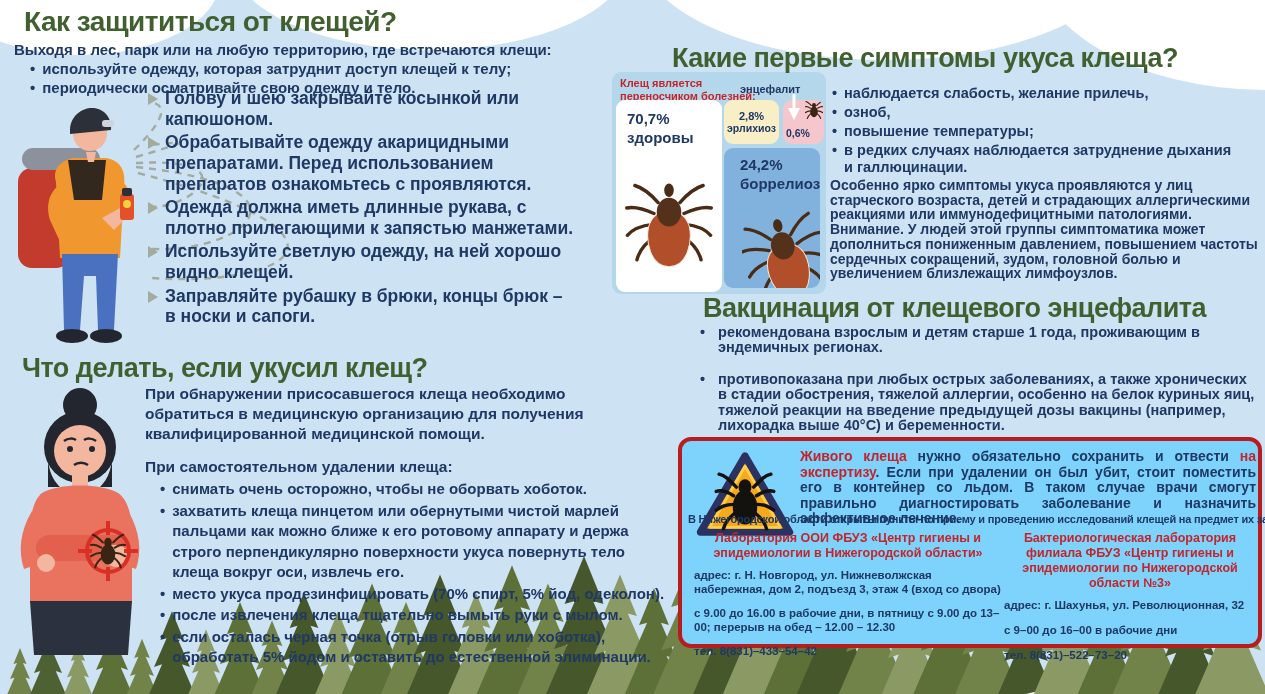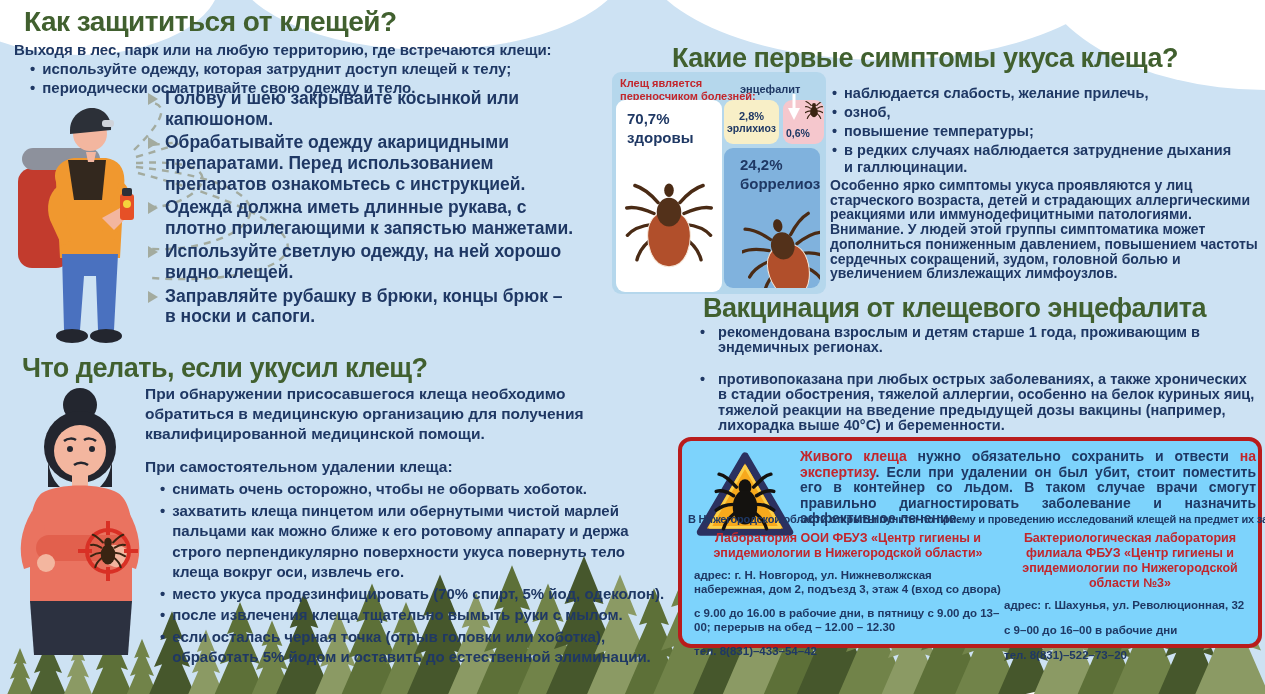--- a/index.html
+++ b/index.html
@@ -137,21 +137,21 @@
     </g>
   </svg>
 
   <div class="abs" style="left:148px; top:88px; width:430px; display:flex; flex-direction:column; gap:3px;">
     <div class="tip-row navy b" style="font-size:17.5px; line-height:1.18;">
       <span class="arrow-icon"></span>
       <span>Голову и шею закрывайте косынкой или капюшоном.</span>
     </div>
     <div class="tip-row navy b" style="font-size:17.5px; line-height:1.18;">
       <span class="arrow-icon"></span>
-      <span>Обрабатывайте одежду акарицидными препаратами. Перед использованием препаратов ознакомьтесь с инструкцией.</span>
+      <span>Обрабатывайте одежду акарицидными препаратами. Перед использованием препаратов ознакомьтесь с проявляются.</span>
     </div>
     <div class="tip-row navy b" style="font-size:17.5px; line-height:1.18;">
       <span class="arrow-icon"></span>
       <span>Одежда должна иметь длинные рукава, с плотно прилегающими к запястью манжетами.</span>
     </div>
     <div class="tip-row navy b" style="font-size:17.5px; line-height:1.18;">
       <span class="arrow-icon"></span>
       <span>Используйте светлую одежду, на ней хорошо видно клещей.</span>
     </div>
     <div class="tip-row navy b" style="font-size:17.5px; line-height:1.18;">

